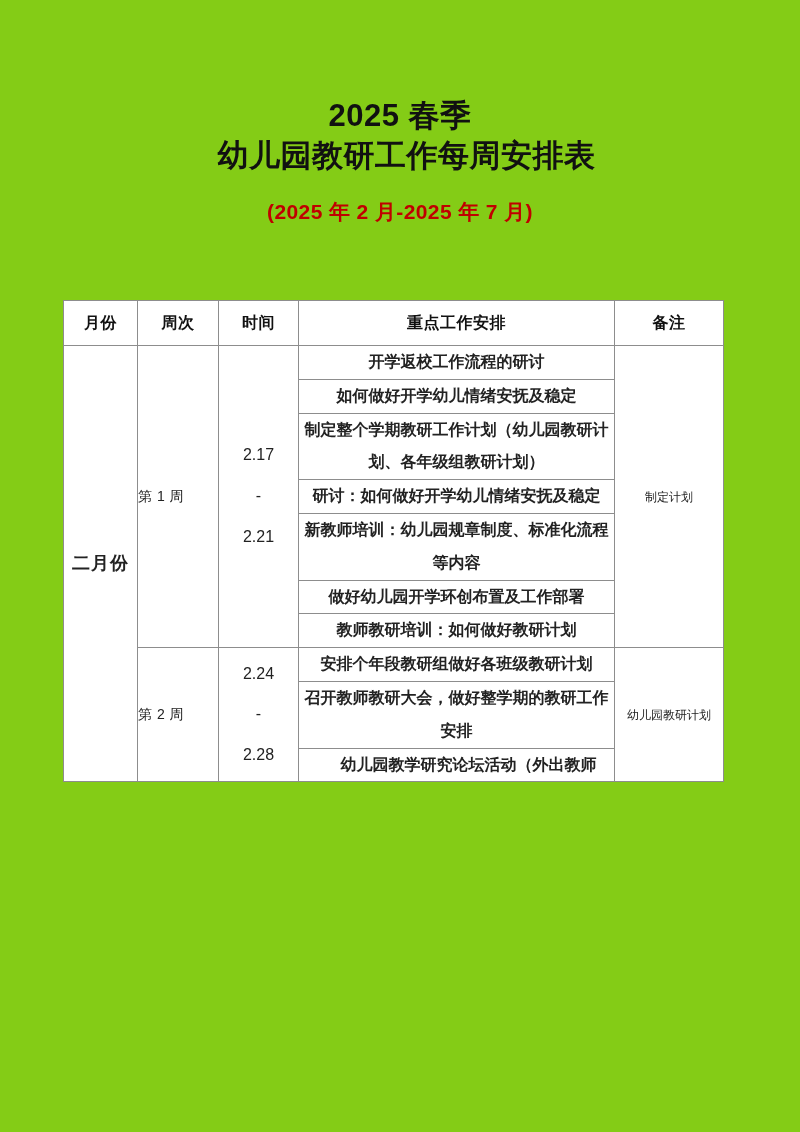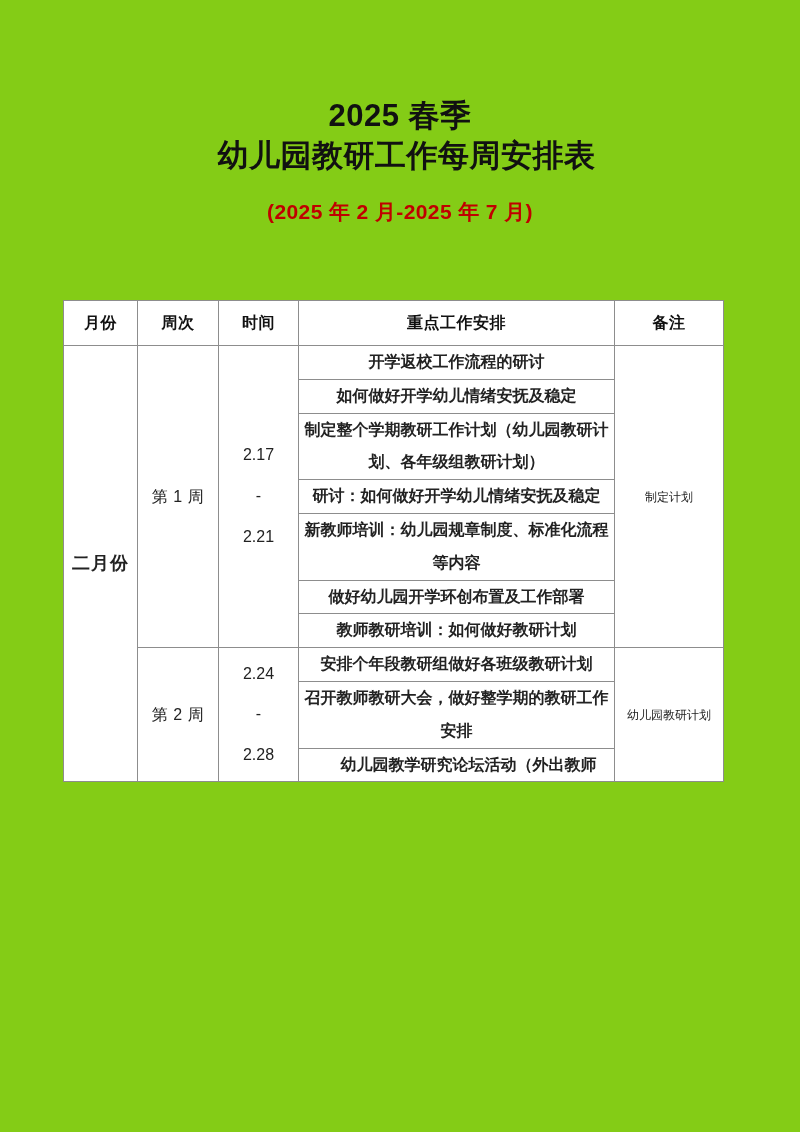--- a/index.html
+++ b/index.html
@@ -86,22 +86,21 @@
     line-height: 1.95;
     color: #222222;
   }
   td.month {
     text-align: center;
     font-weight: bold;
     font-size: 18px;
     letter-spacing: 1px;
   }
   td.week {
-    text-align: center;
-    font-size: 16px;
+    font-size: 14px;
     letter-spacing: 0.5px;
   }
   td.time {
     text-align: center;
     font-size: 16px;
     line-height: 2.55;
   }
   td.time .d { display: block; }
   td.task {
     text-align: center;

